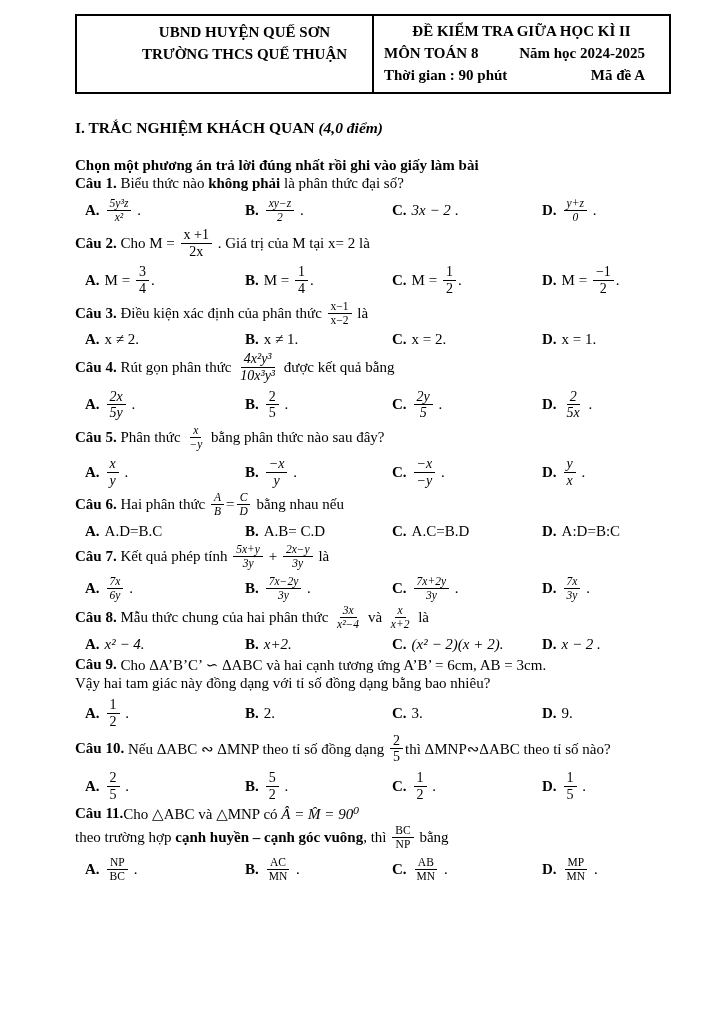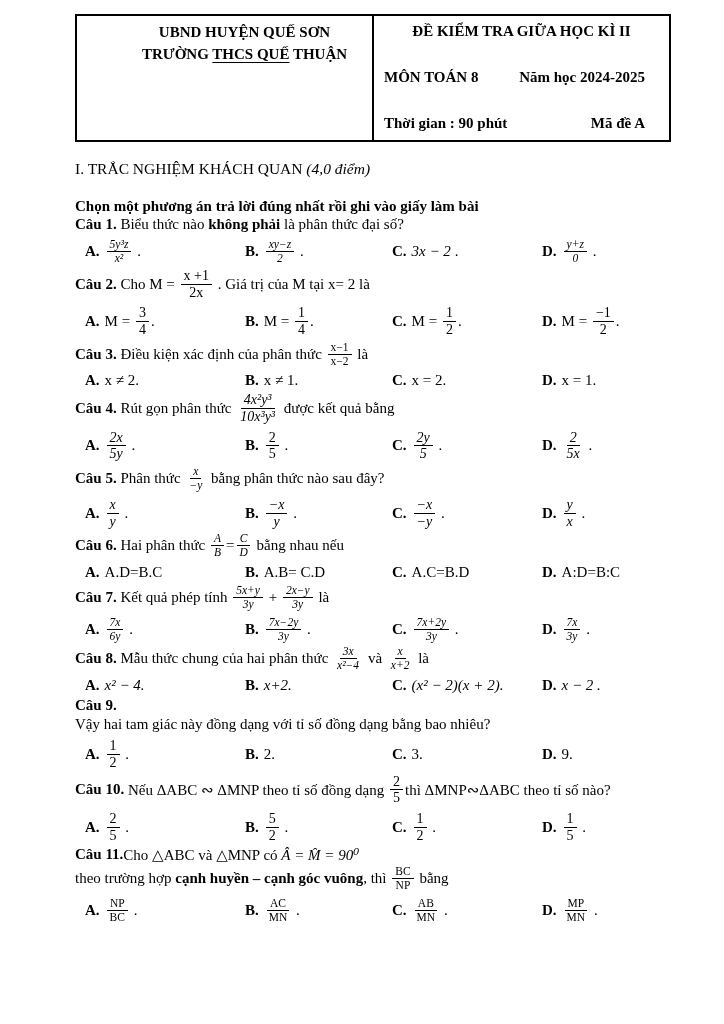--- a/index.html
+++ b/index.html
@@ -5,24 +5,24 @@
   html,body{margin:0;padding:0;background:#fff;}
   body{width:724px;height:1024px;overflow:hidden;color:#000;
        font-family:"Liberation Serif","DejaVu Serif",serif;}
   .page{padding:14px 50px 0 75px;}
   
   .hdr{display:flex;border:2px solid #000;width:592px;}
   .hdr-left{width:247px;border-right:2px solid #000;text-align:center;
             padding:6px 4px 8px 4px;font-weight:bold;font-size:15px;line-height:1.45;margin-left:40px;}
   .hdr-right{flex:1;padding:5px 10px 6px 10px;font-weight:bold;font-size:15px;line-height:1.45;}
   .hdr-title{text-align:center;}
-  .hdr-row{display:flex;justify-content:space-between;padding-right:14px;margin-top:24px;}
-  .u{text-decoration:underline;text-underline-offset:3px;}
+  .hdr-row{display:flex;justify-content:space-between;padding-right:14px;}
+  .u{text-underline-offset:3px;}
   
-  .sec-title{margin-top:18px;font-weight:normal;font-size:15.5px;}
+  .sec-title{margin-top:25px;font-weight:bold;font-size:15.5px;}
   .sec-points{font-style:italic;}
   .instruction{font-weight:bold;font-size:15px;margin-top:20px;}
   
   .question{margin-top:0;}
   .stem-line{display:flex;align-items:center;flex-wrap:wrap;font-size:15px;min-height:19px;}
   .qlabel{font-weight:bold;white-space:pre-wrap;}
   .seg{white-space:pre-wrap;}
   .seg.b{font-weight:bold;}
   .seg.i{font-style:italic;}
   .frac{display:inline-flex;flex-direction:column;align-items:center;
@@ -384,20 +384,21 @@
           </div>
           <div class="opt">
             <span class="opt-key">D.</span>
             <span class="seg i">x − 2 .</span>
           </div>
         </div>
       </div>
       <div class="question">
         <div class="stem-line">
           <span class="qlabel">Câu 9.</span>
+          <span class="seg"> Cho ΔA’B’C’ ∽ ΔABC và hai cạnh tương ứng A’B’ = 6cm, AB = 3cm.</span>
         </div>
         <div class="stem-line">
           <span class="seg">Vậy hai tam giác này đồng dạng với tỉ số đồng dạng bằng bao nhiêu?</span>
         </div>
         <div class="opts">
           <div class="opt">
             <span class="opt-key">A.</span>
             <span class="frac big">
               <span class="num">1</span>
               <span class="den">2</span>

